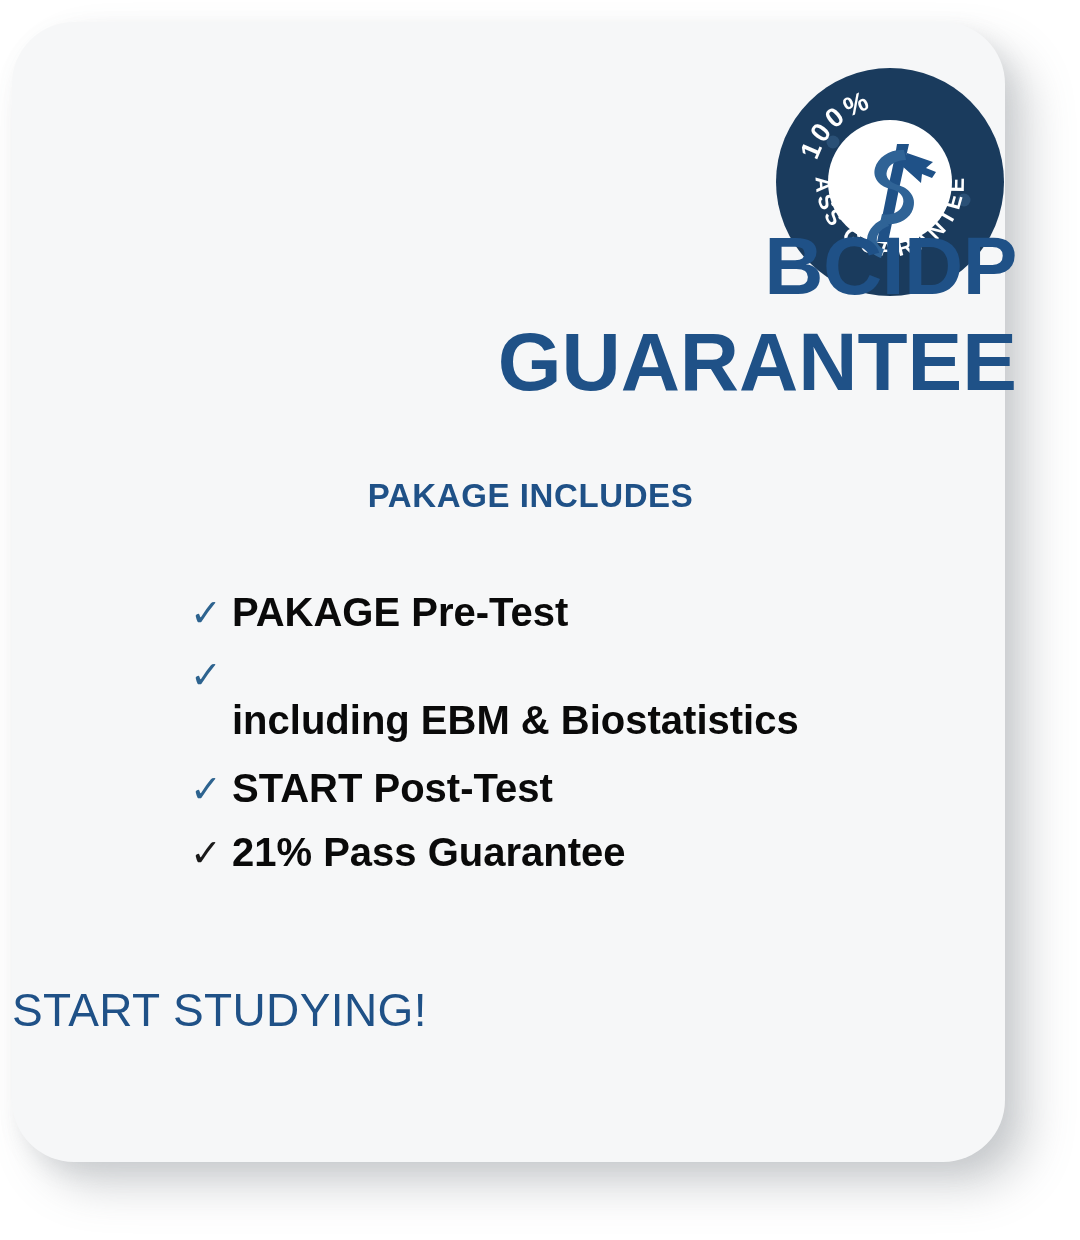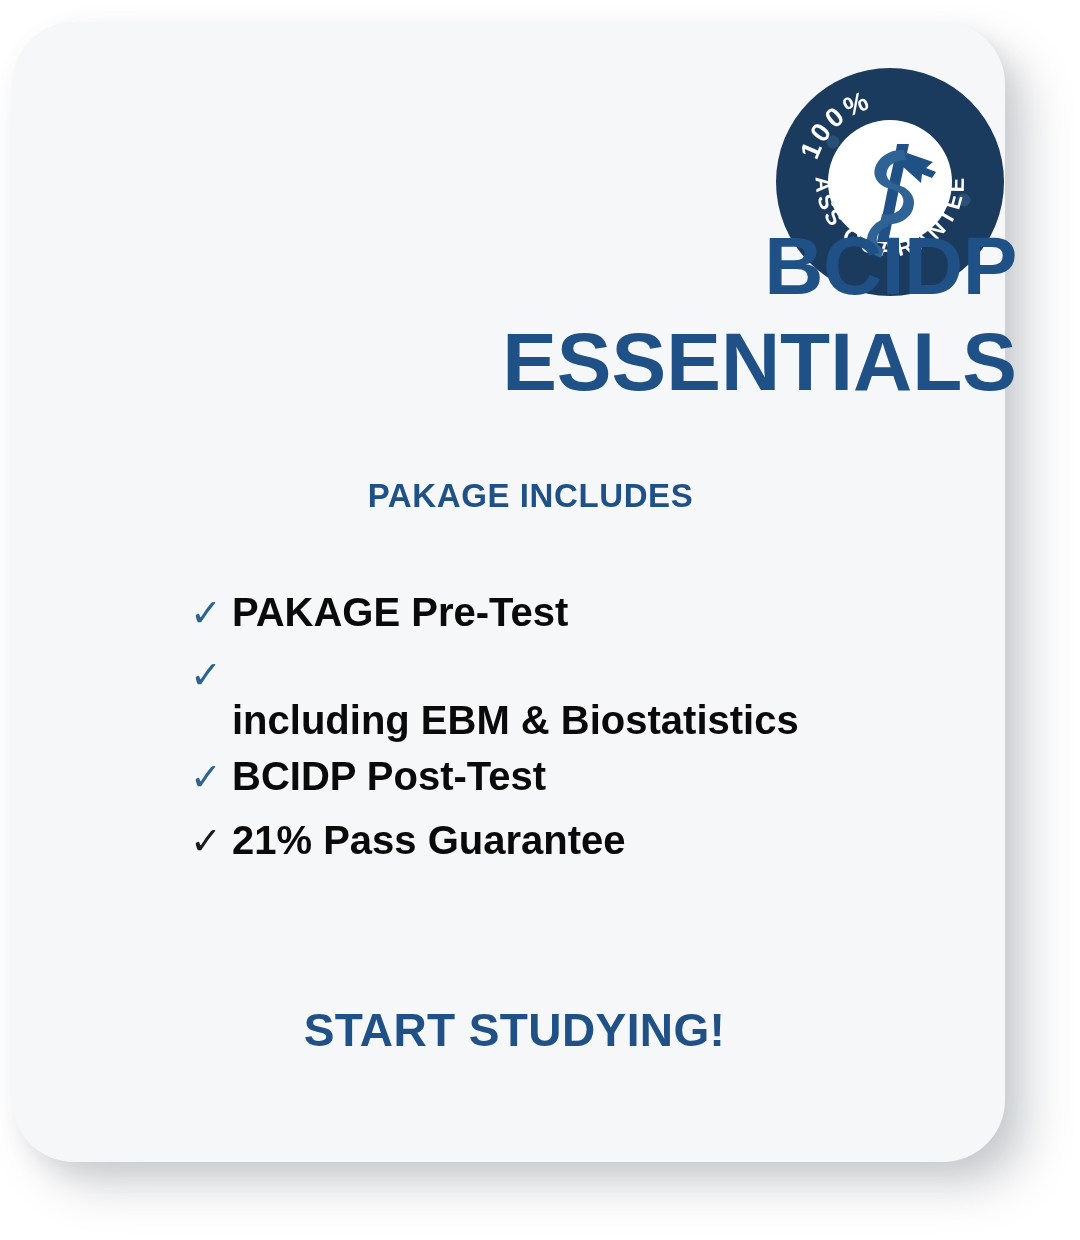--- a/index.html
+++ b/index.html
@@ -95,33 +95,33 @@
     display: inline-block;
     width: 42px;
     flex: 0 0 42px;
     color: #2d638f;
     font-size: 38px;
     font-weight: normal;
   }
   .feature-item .check.dark { color: #1a1a1a; }
   .feature-item .check.blank { color: transparent; }
   .feature-item .label { display: inline-block; }
-  .feature-item.cont { margin-bottom: 16px; }
+  .feature-item.cont { margin-bottom: 28px; }
   .feature-item.tight { margin-bottom: 6px; }
 
   
   .cta {
     position: absolute;
     left: 0;
-    top: 981px;
+    top: 961px;
     width: 1005px;
-    text-align: center;
+    text-align: left;
     color: #1f5187;
     font-size: 46px;
-    font-weight: bold;
+    font-weight: normal;
     letter-spacing: 0.4px;
   }
 </style>
 </head>
 <body>
 
 <div class="stage">
 
   <div class="promo-card">
 
@@ -168,21 +168,21 @@
                    c-1 9 5 16 14 19
                    l3 -9
                    c-5 -2 -8 -6 -7 -11
                    c1 -6 6 -10 12 -12 z" fill="#2f6396"></path>
         </g>
       </svg>
     </div>
 
     <div class="headline">
       <span class="line line1">BCIDP</span>
-      <span class="line line2">ESSENTIALS</span>
+      <span class="line line2">GUARANTEE</span>
     </div>
 
     <div class="sub-heading">PAKAGE INCLUDES</div>
 
     <div class="feature-list">
 
       <div class="feature-item">
         <span class="check">✓</span>
         <span class="label">PAKAGE Pre-Test</span>
       </div>
@@ -191,21 +191,21 @@
         <span class="check">✓</span>
       </div>
 
       <div class="feature-item cont">
         <span class="check blank"></span>
         <span class="label">including EBM &amp; Biostatistics</span>
       </div>
 
       <div class="feature-item">
         <span class="check">✓</span>
-        <span class="label">BCIDP Post-Test</span>
+        <span class="label">START Post-Test</span>
       </div>
 
       <div class="feature-item">
         <span class="check dark">✓</span>
         <span class="label">21% Pass Guarantee</span>
       </div>
 
     </div>
 
     <div class="cta">START STUDYING!</div>

